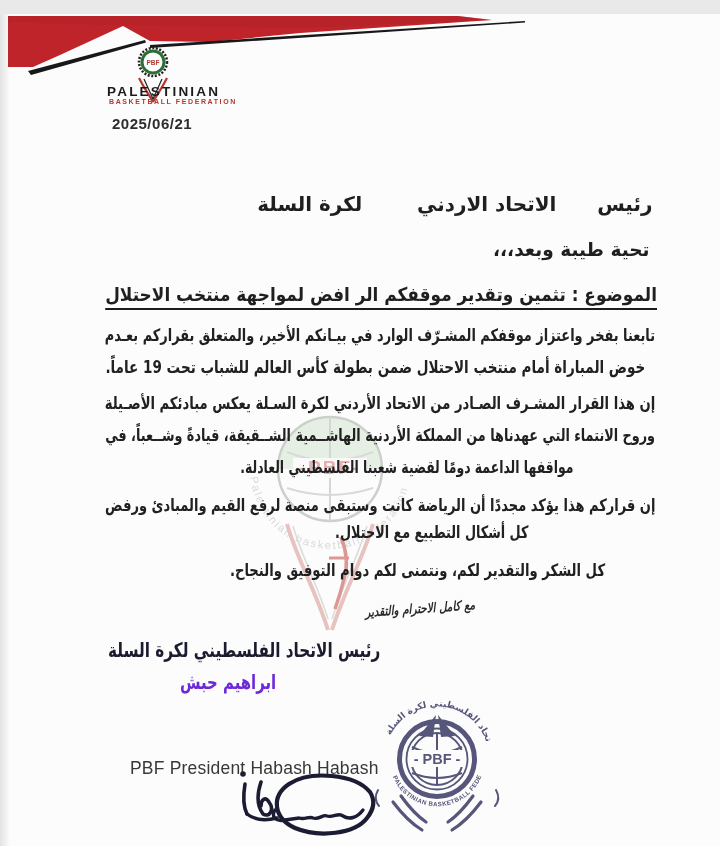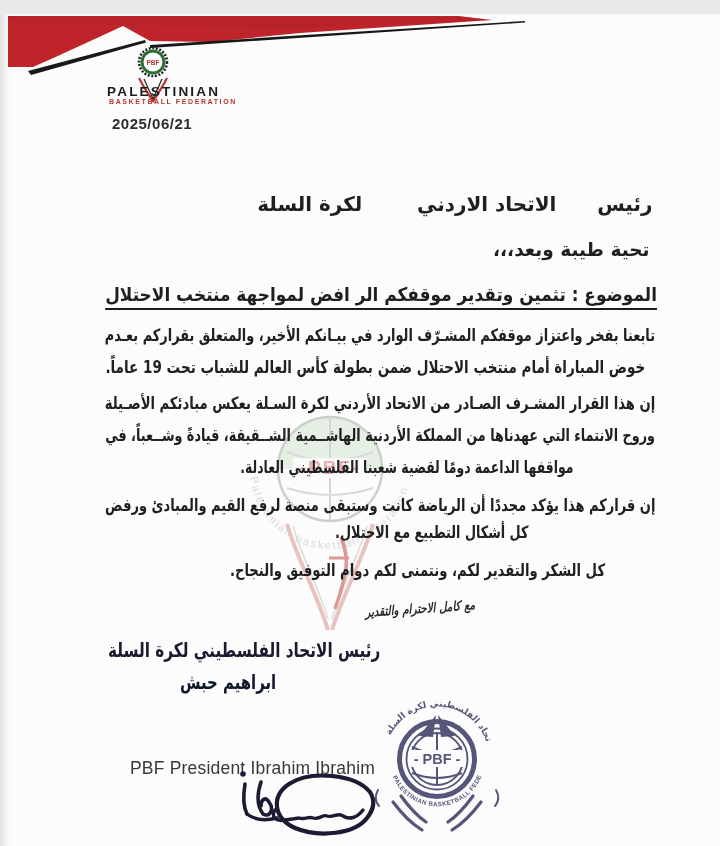--- a/index.html
+++ b/index.html
@@ -29,21 +29,21 @@
   .subject{top:269px;right:63px;font-size:19px}
   .subject .fitw{padding-bottom:3px;border-bottom:2.2px solid #1c1c1c}
   .body-line{font-size:17px;color:#212121}
   .p1l1{top:311px;right:65px}.p1l2{top:343px;right:75px}
   .p2l1{top:379px;right:65px}.p2l2{top:411px;right:65px}.p2l3{top:443px;right:147px}
   .p3l1{top:481px;right:65px}.p3l2{top:508px;right:192px}
   .close-line{top:546px;right:115px;font-size:17px}
   .script{top:588px;right:245px;font-size:13px;font-weight:bold;font-family:"DejaVu Serif",serif;
         font-style:italic;color:#2a2a2a;transform:rotate(-4deg);z-index:2}
   .signer-title{top:624px;left:108px;right:auto;font-size:20px;color:#1b1b2f}
-  .signer-name{top:656px;left:180px;right:auto;font-size:20px;color:#0f172a}
+  .signer-name{top:656px;left:180px;right:auto;font-size:20px;color:#6d28d9}
   .latin-name{position:absolute;left:130px;top:744px;font-family:"Liberation Sans",sans-serif;
         font-size:17.5px;color:#383838;letter-spacing:.2px;z-index:2}
   .wm{position:absolute;left:235px;top:360px;z-index:0;opacity:.9}
   .seal{position:absolute;left:360px;top:682px;z-index:3}
   .sig{position:absolute;left:215px;top:748px;z-index:4}
 </style>
 </head>
 <body>
 
 <div class="page">
@@ -114,21 +114,21 @@
 
   <div class="ar script o-r">
     <span class="fitw" style="transform: scaleX(0.797);">مع كامل الاحترام والتقدير</span>
   </div>
   <div class="ar signer-title o-l">
     <span class="fitw" style="transform: scaleX(0.764);">رئيس الاتحاد الفلسطيني لكرة السلة</span>
   </div>
   <div class="ar signer-name o-l">
     <span class="fitw" style="transform: scaleX(0.744);">ابراهيم حبش</span>
   </div>
-  <div class="latin-name">PBF President Ibrahim Ibrahim</div>
+  <div class="latin-name">PBF President Habash Habash</div>
 
   <svg class="sig" width="180" height="95" viewBox="0 0 180 95" aria-hidden="true">
     <g fill="none" stroke="#1b1b33" stroke-width="4.2" stroke-linecap="round">
       <path d="M 155 30 C 140 12, 95 8, 74 22 C 56 34, 58 56, 80 66 C 104 76, 140 72, 152 56 C 160 46, 160 38, 155 30"></path>
       <path d="M 148 48 C 142 56, 134 58, 128 54 C 124 50, 118 56, 112 54 C 108 52, 104 58, 98 56 C 94 54, 90 58, 84 56 L 70 58 C 60 60, 56 54, 60 48" stroke-width="3.4"></path>
       <path d="M 30 22 C 28 34, 28 44, 32 52" stroke-width="3.6"></path>
       <path d="M 46 20 C 42 32, 42 44, 48 52 C 54 56, 60 48, 54 40 C 50 34, 46 38, 46 44" stroke-width="3.6"></path>
       <path d="M 32 52 C 42 60, 54 58, 62 56" stroke-width="3.4"></path>
     </g>
     <circle cx="28" cy="12" r="2.8" fill="#1b1b33"></circle>

